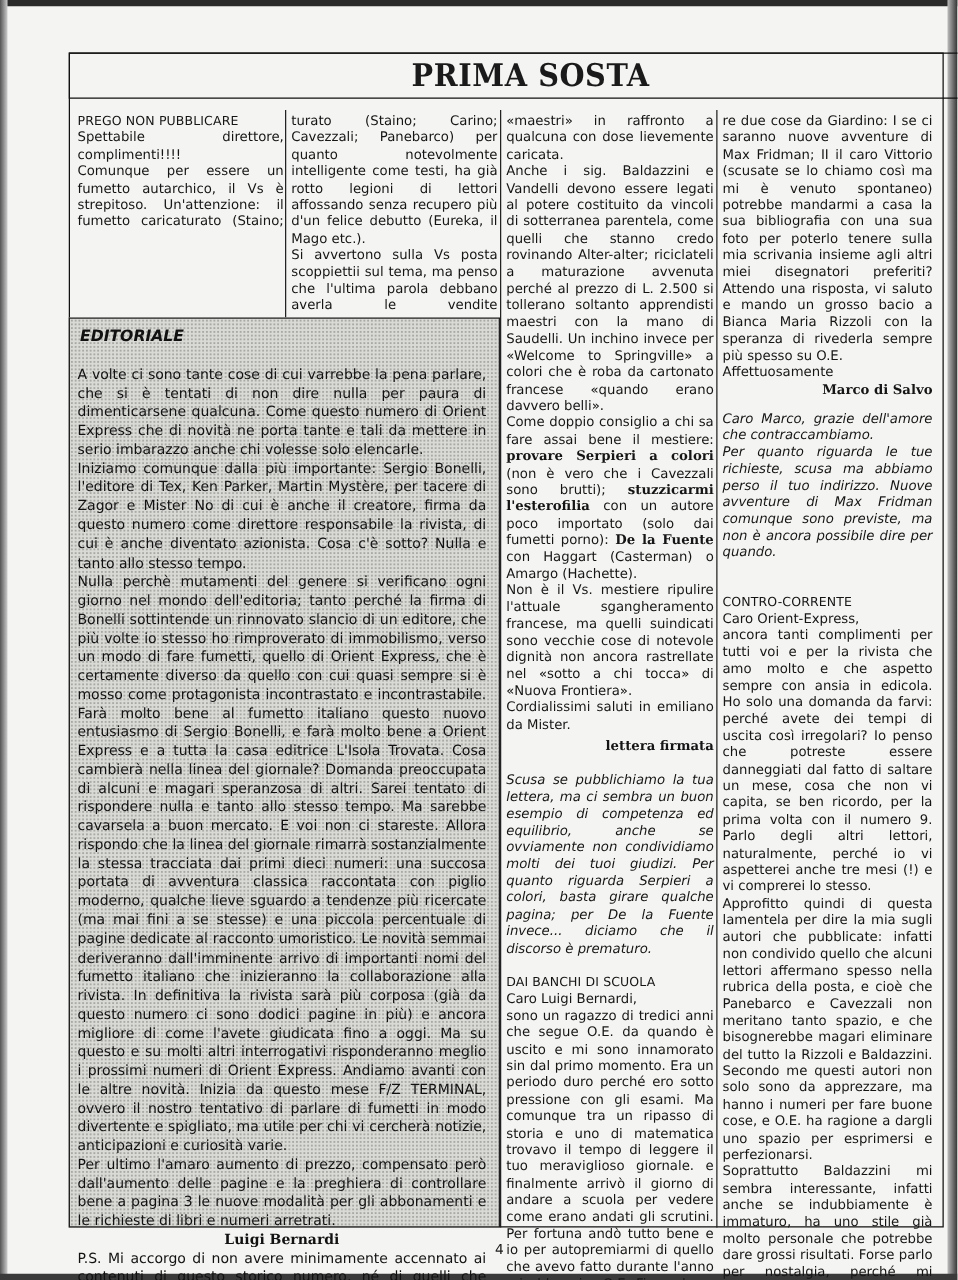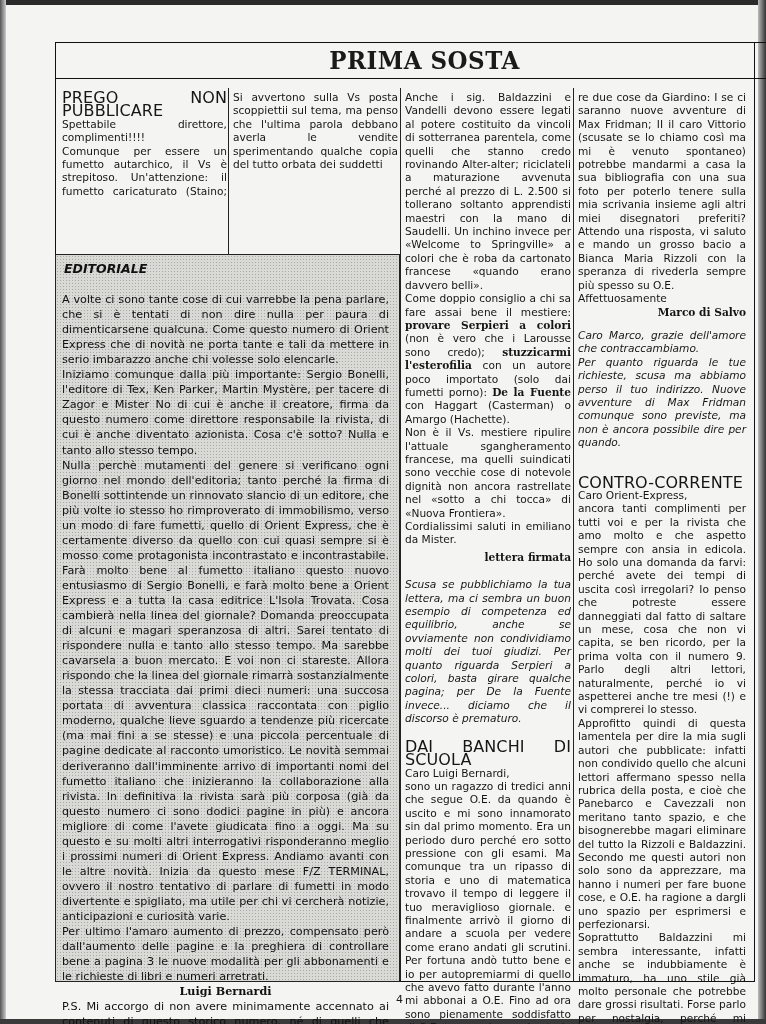--- a/index.html
+++ b/index.html
@@ -27,21 +27,21 @@
   .title-bar h1 {
     margin:0; font-family:"DejaVu Serif", serif; font-weight:bold;
     font-size:25px; letter-spacing:0.5px; transform:scaleX(0.92);
   }
   .col {
     position:absolute; font-size:10.6px; line-height:13.4px;
     font-family:"DejaVu Sans", sans-serif; color:#151515;
     text-align:justify;
   }
   .col p { margin:0; }
-  .col .hd { text-transform:none; font-size:16px; letter-spacing:0.1px; margin-top:0; }
+  .col .hd { text-transform:none; font-size:10px; letter-spacing:0.1px; margin-top:0; }
   .col .sig { text-align:right; font-weight:bold; font-family:"DejaVu Serif", serif; }
   .col .it { font-style:italic; }
   .col .gap { height:13px; }
   .col b { font-family:"DejaVu Serif", serif; }
 
   .vrule { position:absolute; width:1px; background:#222; }
 
   .c1 { left:62px; top:91px; width:165px; }
   .c2 { left:233px; top:91px; width:165px; }
   .c3 { left:405px; top:91px; width:166px; }
@@ -82,40 +82,42 @@
 <div class="vrule" style="left:400px; top:88px; height:894px;"></div>
 <div class="vrule" style="left:573px; top:88px; height:894px;"></div>
 
 <div class="col c1">
   <p class="hd">PREGO NON PUBBLICARE</p>
   <p>Spettabile direttore, complimenti!!!!</p>
   <p style="height:53px; overflow:hidden;">Comunque per essere un fumetto autarchico, il Vs è strepitoso. Un'attenzione: il fumetto caricaturato (Staino; Carino; Cavezzali; Panebarco) per quanto notevolmente intelligente come testi, ha già rotto legioni di lettori affossando senza recupero più d'un felice debutto (Eureka, il Mago etc.).</p>
 </div>
 
 <div class="col c2" style="height:160px; overflow:hidden;">
+  <p>turato (Staino; Carino; Cavezzali; Panebarco) per quanto notevolmente intelligente come testi, ha già rotto legioni di lettori affossando senza recupero più d'un felice debutto (Eureka, il Mago etc.).</p>
   <p>Si avvertono sulla Vs posta scoppiettii sul tema, ma penso che l'ultima parola debbano averla le vendite sperimentando qualche copia del tutto orbata dei suddetti</p>
 </div>
 
 <div class="editorial">
   <div class="inner">
     <p class="ed-title">EDITORIALE</p>
     <p>A volte ci sono tante cose di cui varrebbe la pena parlare, che si è tentati di non dire nulla per paura di dimenticarsene qualcuna. Come questo numero di Orient Express che di novità ne porta tante e tali da mettere in serio imbarazzo anche chi volesse solo elencarle.</p>
     <p>Iniziamo comunque dalla più importante: Sergio Bonelli, l'editore di Tex, Ken Parker, Martin Mystère, per tacere di Zagor e Mister No di cui è anche il creatore, firma da questo numero come direttore responsabile la rivista, di cui è anche diventato azionista. Cosa c'è sotto? Nulla e tanto allo stesso tempo.</p>
     <p>Nulla perchè mutamenti del genere si verificano ogni giorno nel mondo dell'editoria; tanto perché la firma di Bonelli sottintende un rinnovato slancio di un editore, che più volte io stesso ho rimproverato di immobilismo, verso un modo di fare fumetti, quello di Orient Express, che è certamente diverso da quello con cui quasi sempre si è mosso come protagonista incontrastato e incontrastabile. Farà molto bene al fumetto italiano questo nuovo entusiasmo di Sergio Bonelli, e farà molto bene a Orient Express e a tutta la casa editrice L'Isola Trovata. Cosa cambierà nella linea del giornale? Domanda preoccupata di alcuni e magari speranzosa di altri. Sarei tentato di rispondere nulla e tanto allo stesso tempo. Ma sarebbe cavarsela a buon mercato. E voi non ci stareste. Allora rispondo che la linea del giornale rimarrà sostanzialmente la stessa tracciata dai primi dieci numeri: una succosa portata di avventura classica raccontata con piglio moderno, qualche lieve sguardo a tendenze più ricercate (ma mai fini a se stesse) e una piccola percentuale di pagine dedicate al racconto umoristico. Le novità semmai deriveranno dall'imminente arrivo di importanti nomi del fumetto italiano che inizieranno la collaborazione alla rivista. In definitiva la rivista sarà più corposa (già da questo numero ci sono dodici pagine in più) e ancora migliore di come l'avete giudicata fino a oggi. Ma su questo e su molti altri interrogativi risponderanno meglio i prossimi numeri di Orient Express. Andiamo avanti con le altre novità. Inizia da questo mese F/Z TERMINAL, ovvero il nostro tentativo di parlare di fumetti in modo divertente e spigliato, ma utile per chi vi cercherà notizie, anticipazioni e curiosità varie.</p>
     <p>Per ultimo l'amaro aumento di prezzo, compensato però dall'aumento delle pagine e la preghiera di controllare bene a pagina 3 le nuove modalità per gli abbonamenti e le richieste di libri e numeri arretrati.</p>
     <p class="sig">Luigi Bernardi</p>
     <p>P.S. Mi accorgo di non avere minimamente accennato ai contenuti di questo storico numero, né di quelli che verranno e neppure delle altre importanti novità che stiamo preparando: lo sapevo che avrei dimenticato qualcosa!</p>
   </div>
 </div>
 
 <div class="col c3">
+  <p>«maestri» in raffronto a qualcuna con dose lievemente caricata.</p>
   <p>Anche i sig. Baldazzini e Vandelli devono essere legati al potere costituito da vincoli di sotterranea parentela, come quelli che stanno credo rovinando Alter-alter; riciclateli a maturazione avvenuta perché al prezzo di L. 2.500 si tollerano soltanto apprendisti maestri con la mano di Saudelli. Un inchino invece per «Welcome to Springville» a colori che è roba da cartonato francese «quando erano davvero belli».</p>
   <p>
     <span>Come doppio consiglio a chi sa fare assai bene il mestiere:</span>
-    <b>provare Serpieri a colori</b><span> (non è vero che i Larousse sono credo); </span><b>stuzzicarmi l'esterofilia</b><span> con un autore poco importato (solo dai fumetti porno): </span><b>De la Fuente</b><span> con Haggart (Casterman) o Amargo (Hachette).</span>
+    <b>provare Serpieri a colori</b><span> (non è vero che i Cavezzali sono brutti); </span><b>stuzzicarmi l'esterofilia</b><span> con un autore poco importato (solo dai fumetti porno): </span><b>De la Fuente</b><span> con Haggart (Casterman) o Amargo (Hachette).</span>
   </p>
   <p>Non è il Vs. mestiere ripulire l'attuale sgangheramento francese, ma quelli suindicati sono vecchie cose di notevole dignità non ancora rastrellate nel «sotto a chi tocca» di «Nuova Frontiera».</p>
   <p>Cordialissimi saluti in emiliano da Mister.</p>
   <p class="sig" style="margin-top:4px;">lettera firmata</p>
   <div class="gap" style="height:14px;"></div>
   <p class="it">Scusa se pubblichiamo la tua lettera, ma ci sembra un buon esempio di competenza ed equilibrio, anche se ovviamente non condividiamo molti dei tuoi giudizi. Per quanto riguarda Serpieri a colori, basta girare qualche pagina; per De la Fuente invece... diciamo che il discorso è prematuro.</p>
   <div class="gap" style="height:14px;"></div>
   <p class="hd">DAI BANCHI DI SCUOLA</p>
   <p>Caro Luigi Bernardi,</p>
   <p>sono un ragazzo di tredici anni che segue O.E. da quando è uscito e mi sono innamorato sin dal primo momento. Era un periodo duro perché ero sotto pressione con gli esami. Ma comunque tra un ripasso di storia e uno di matematica trovavo il tempo di leggere il tuo meraviglioso giornale. e finalmente arrivò il giorno di andare a scuola per vedere come erano andati gli scrutini. Per fortuna andò tutto bene e io per autopremiarmi di quello che avevo fatto durante l'anno mi abbonai a O.E. Fino ad ora sono pienamente soddisfatto di O.E. tranne che per la storia di Alan Hassad che non mi ha soddisfatto pienamente.</p>

